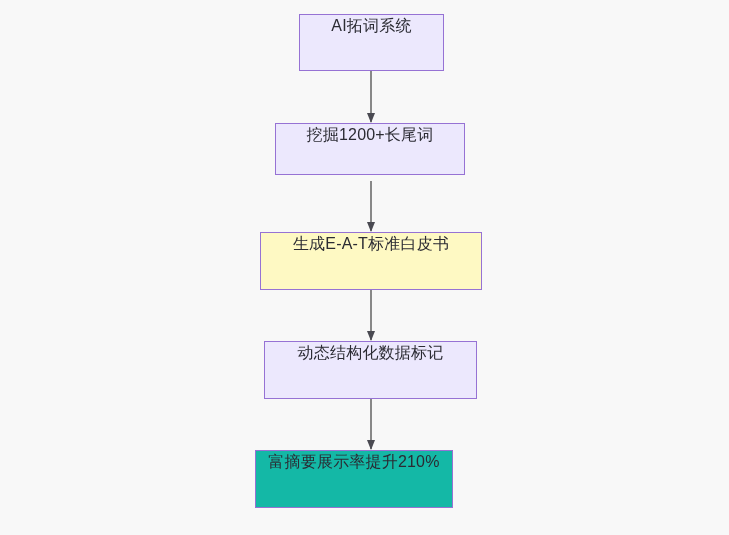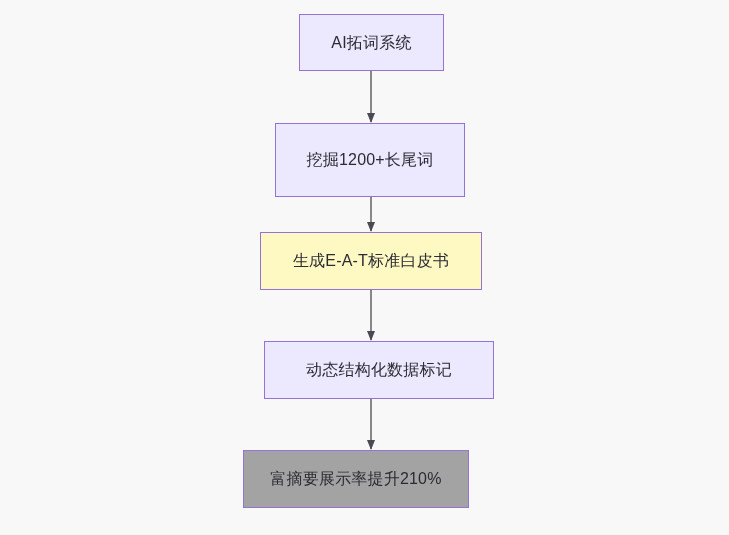--- a/index.html
+++ b/index.html
@@ -25,21 +25,20 @@
     width: 729px;
     height: 535px;
     pointer-events: none;
   }
   .node {
     position: absolute;
     box-sizing: border-box;
     background: #ece8fd;
     border: 1px solid #9672d4;
     display: flex;
-    align-items: center;
     justify-content: center;
     text-align: center;
   }
   .node-label {
     font-size: 16px;
     line-height: 1.35;
     color: #2b2b33;
     letter-spacing: 0.2px;
     white-space: nowrap;
   }
@@ -60,27 +59,27 @@
         <line x1="371" y1="181" x2="371" y2="231" stroke="#888888" stroke-width="2" marker-end="url(#arrowhead)"></line>
         <line x1="371" y1="290" x2="371" y2="340" stroke="#888888" stroke-width="2" marker-end="url(#arrowhead)"></line>
         <line x1="371" y1="399" x2="371" y2="449" stroke="#888888" stroke-width="2" marker-end="url(#arrowhead)"></line>
       </g>
   </svg>
 
   <div id="nodes-group">
       <div class="node" style="left: 299px; top: 14px; width: 145px; height: 57px; background: rgb(236, 232, 253); border-color: rgb(150, 114, 212);">
         <span class="node-label" style="color: rgb(43, 43, 51);">AI拓词系统</span>
       </div>
-      <div class="node" style="left: 275px; top: 123px; width: 190px; height: 74px; background: rgb(236, 232, 253); border-color: rgb(150, 114, 212);">
+      <div class="node" style="left: 275px; top: 123px; width: 190px; height: 52px; background: rgb(236, 232, 253); border-color: rgb(150, 114, 212);">
         <span class="node-label" style="color: rgb(43, 43, 51);">挖掘1200+长尾词</span>
       </div>
       <div class="node" style="left: 260px; top: 232px; width: 222px; height: 58px; background: #fef9c3; border-color: rgb(150, 114, 212);">
         <span class="node-label" style="color: rgb(43, 43, 51);">生成E-A-T标准白皮书</span>
       </div>
-      <div class="node" style="left: 264px; top: 341px; width: 230px; height: 58px; background: rgb(236, 232, 253); border-color: rgb(150, 114, 212);">
+      <div class="node" style="left: 264px; top: 341px; width: 213px; height: 58px; background: rgb(236, 232, 253); border-color: rgb(150, 114, 212);">
         <span class="node-label" style="color: rgb(43, 43, 51);">动态结构化数据标记</span>
       </div>
-      <div class="node" style="left: 243px; top: 450px; width: 226px; height: 58px; background: #a3a3a3; border-color: rgb(150, 114, 212);">
+      <div class="node" style="left: 255px; top: 450px; width: 198px; height: 58px; background: #14b8a6; border-color: rgb(150, 114, 212);">
         <span class="node-label" style="color: rgb(43, 43, 51);">富摘要展示率提升210%</span>
       </div>
     </div>
 
 </div>
 
 </body></html>

